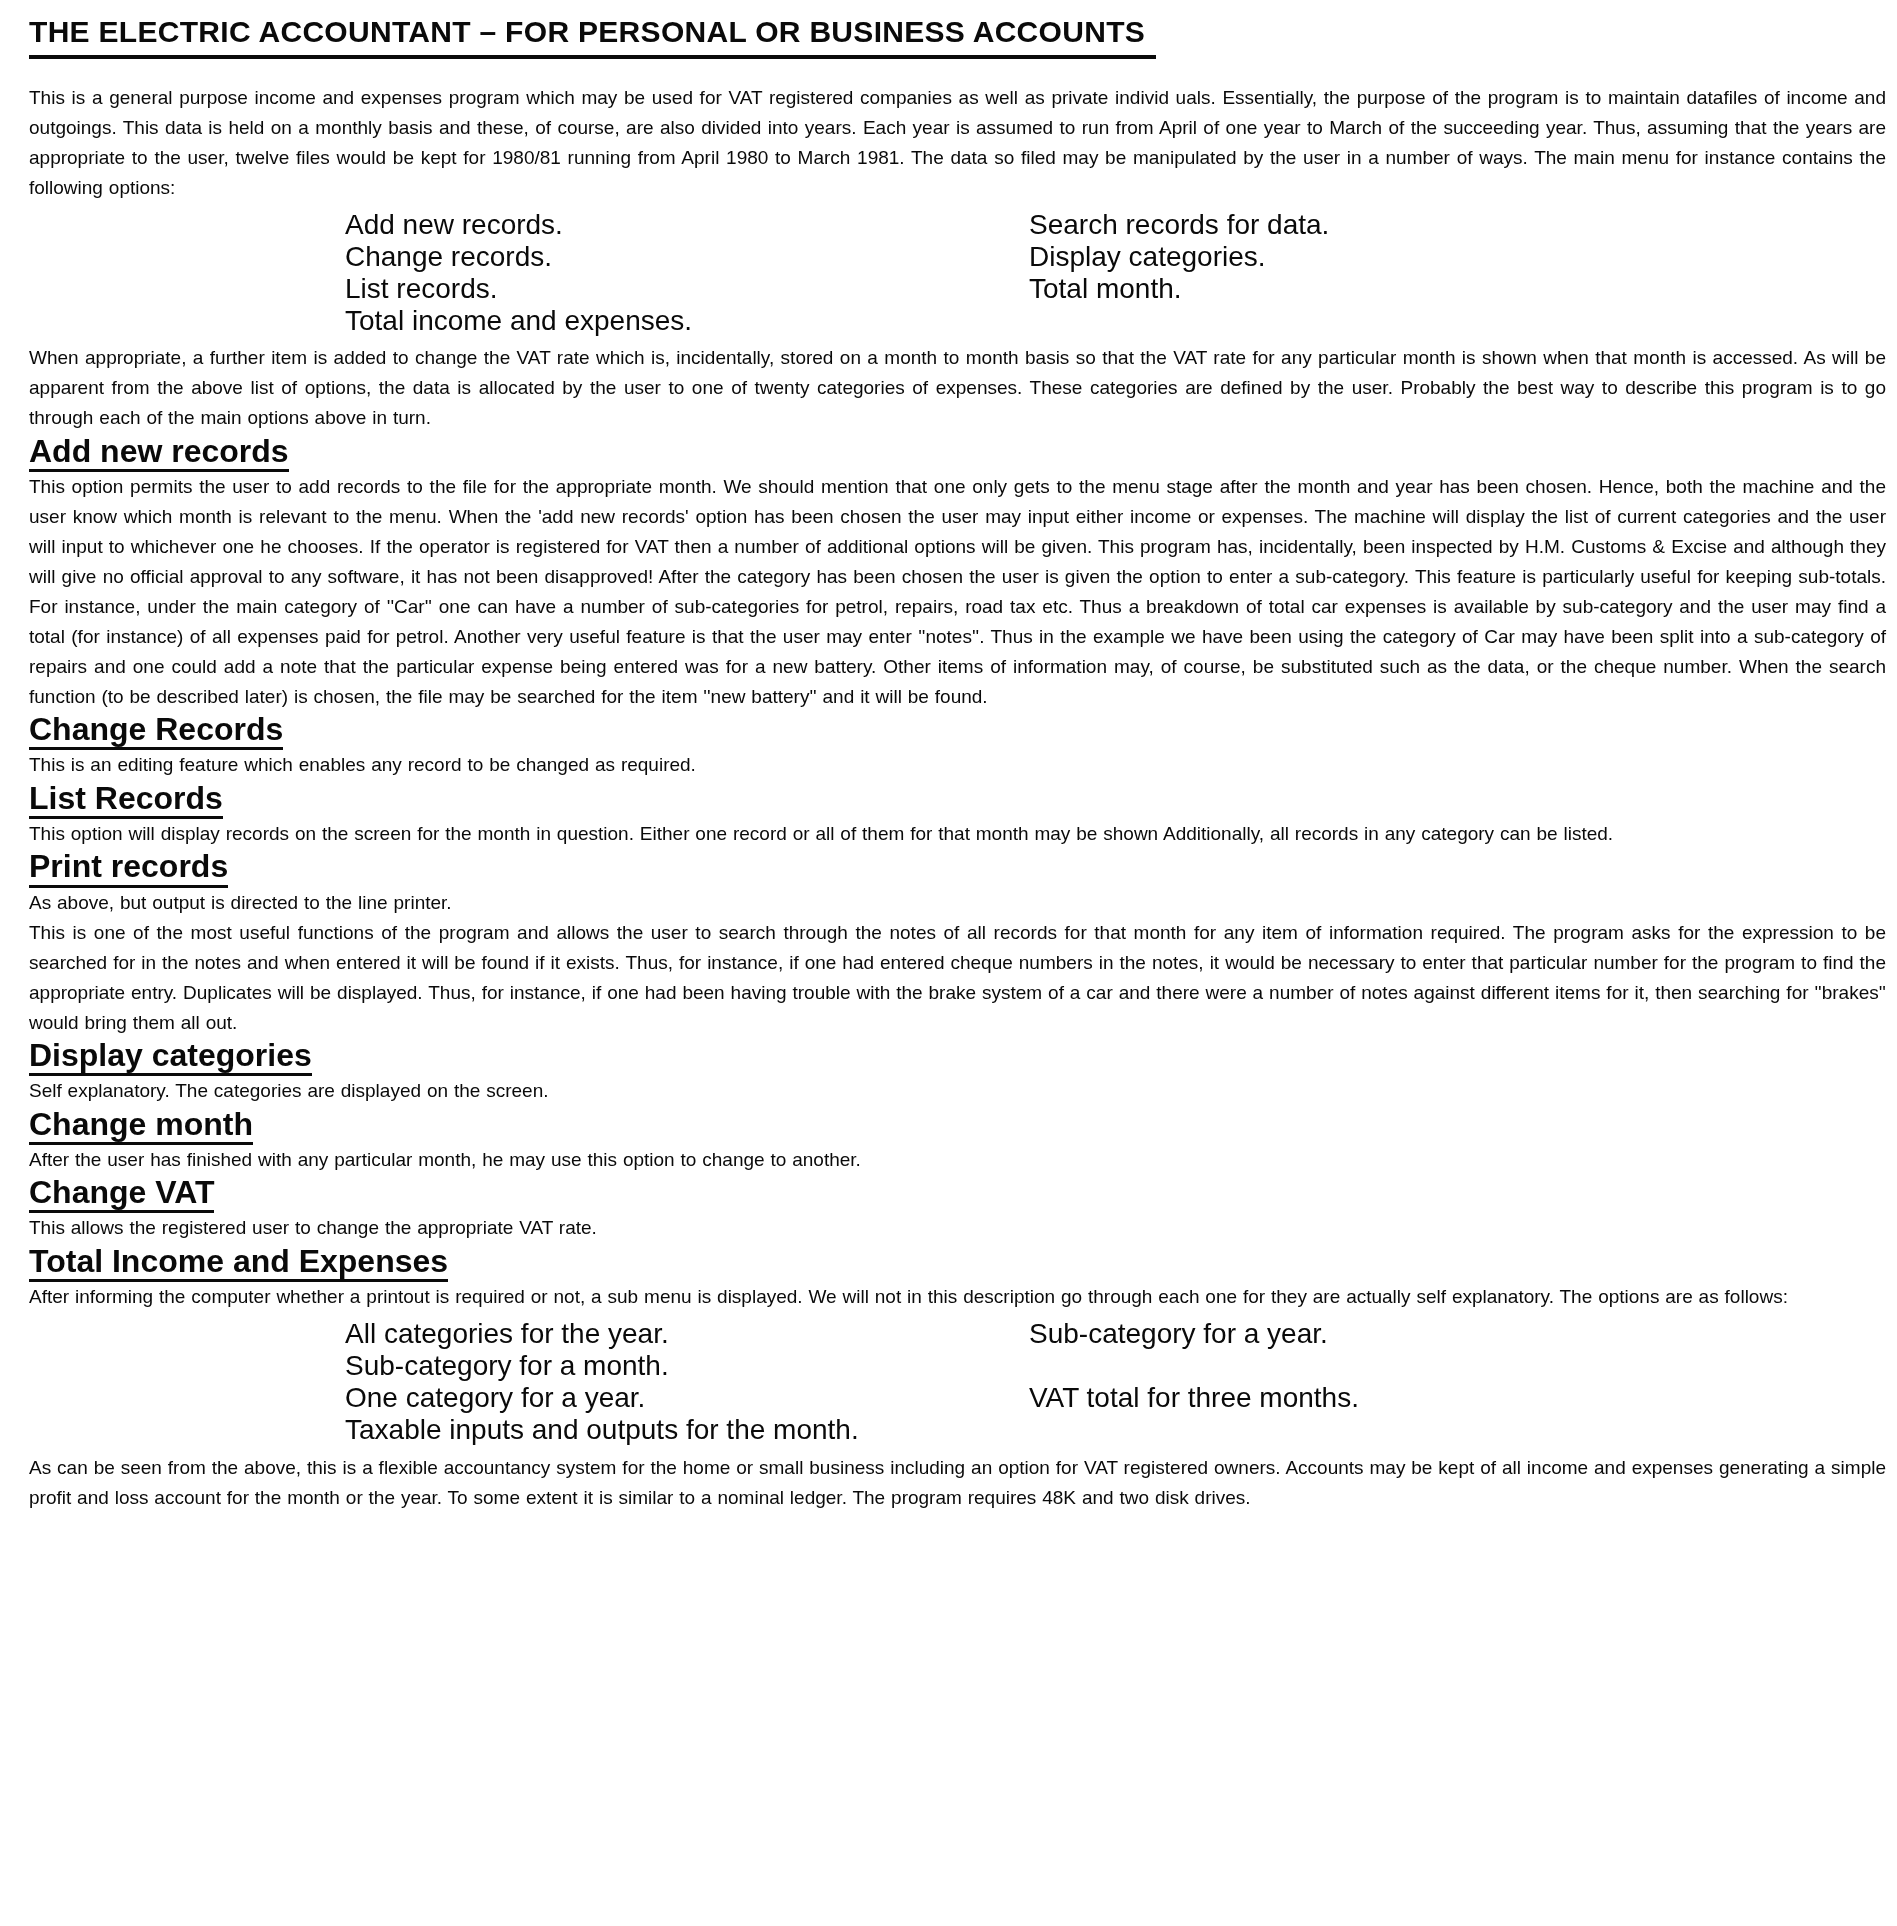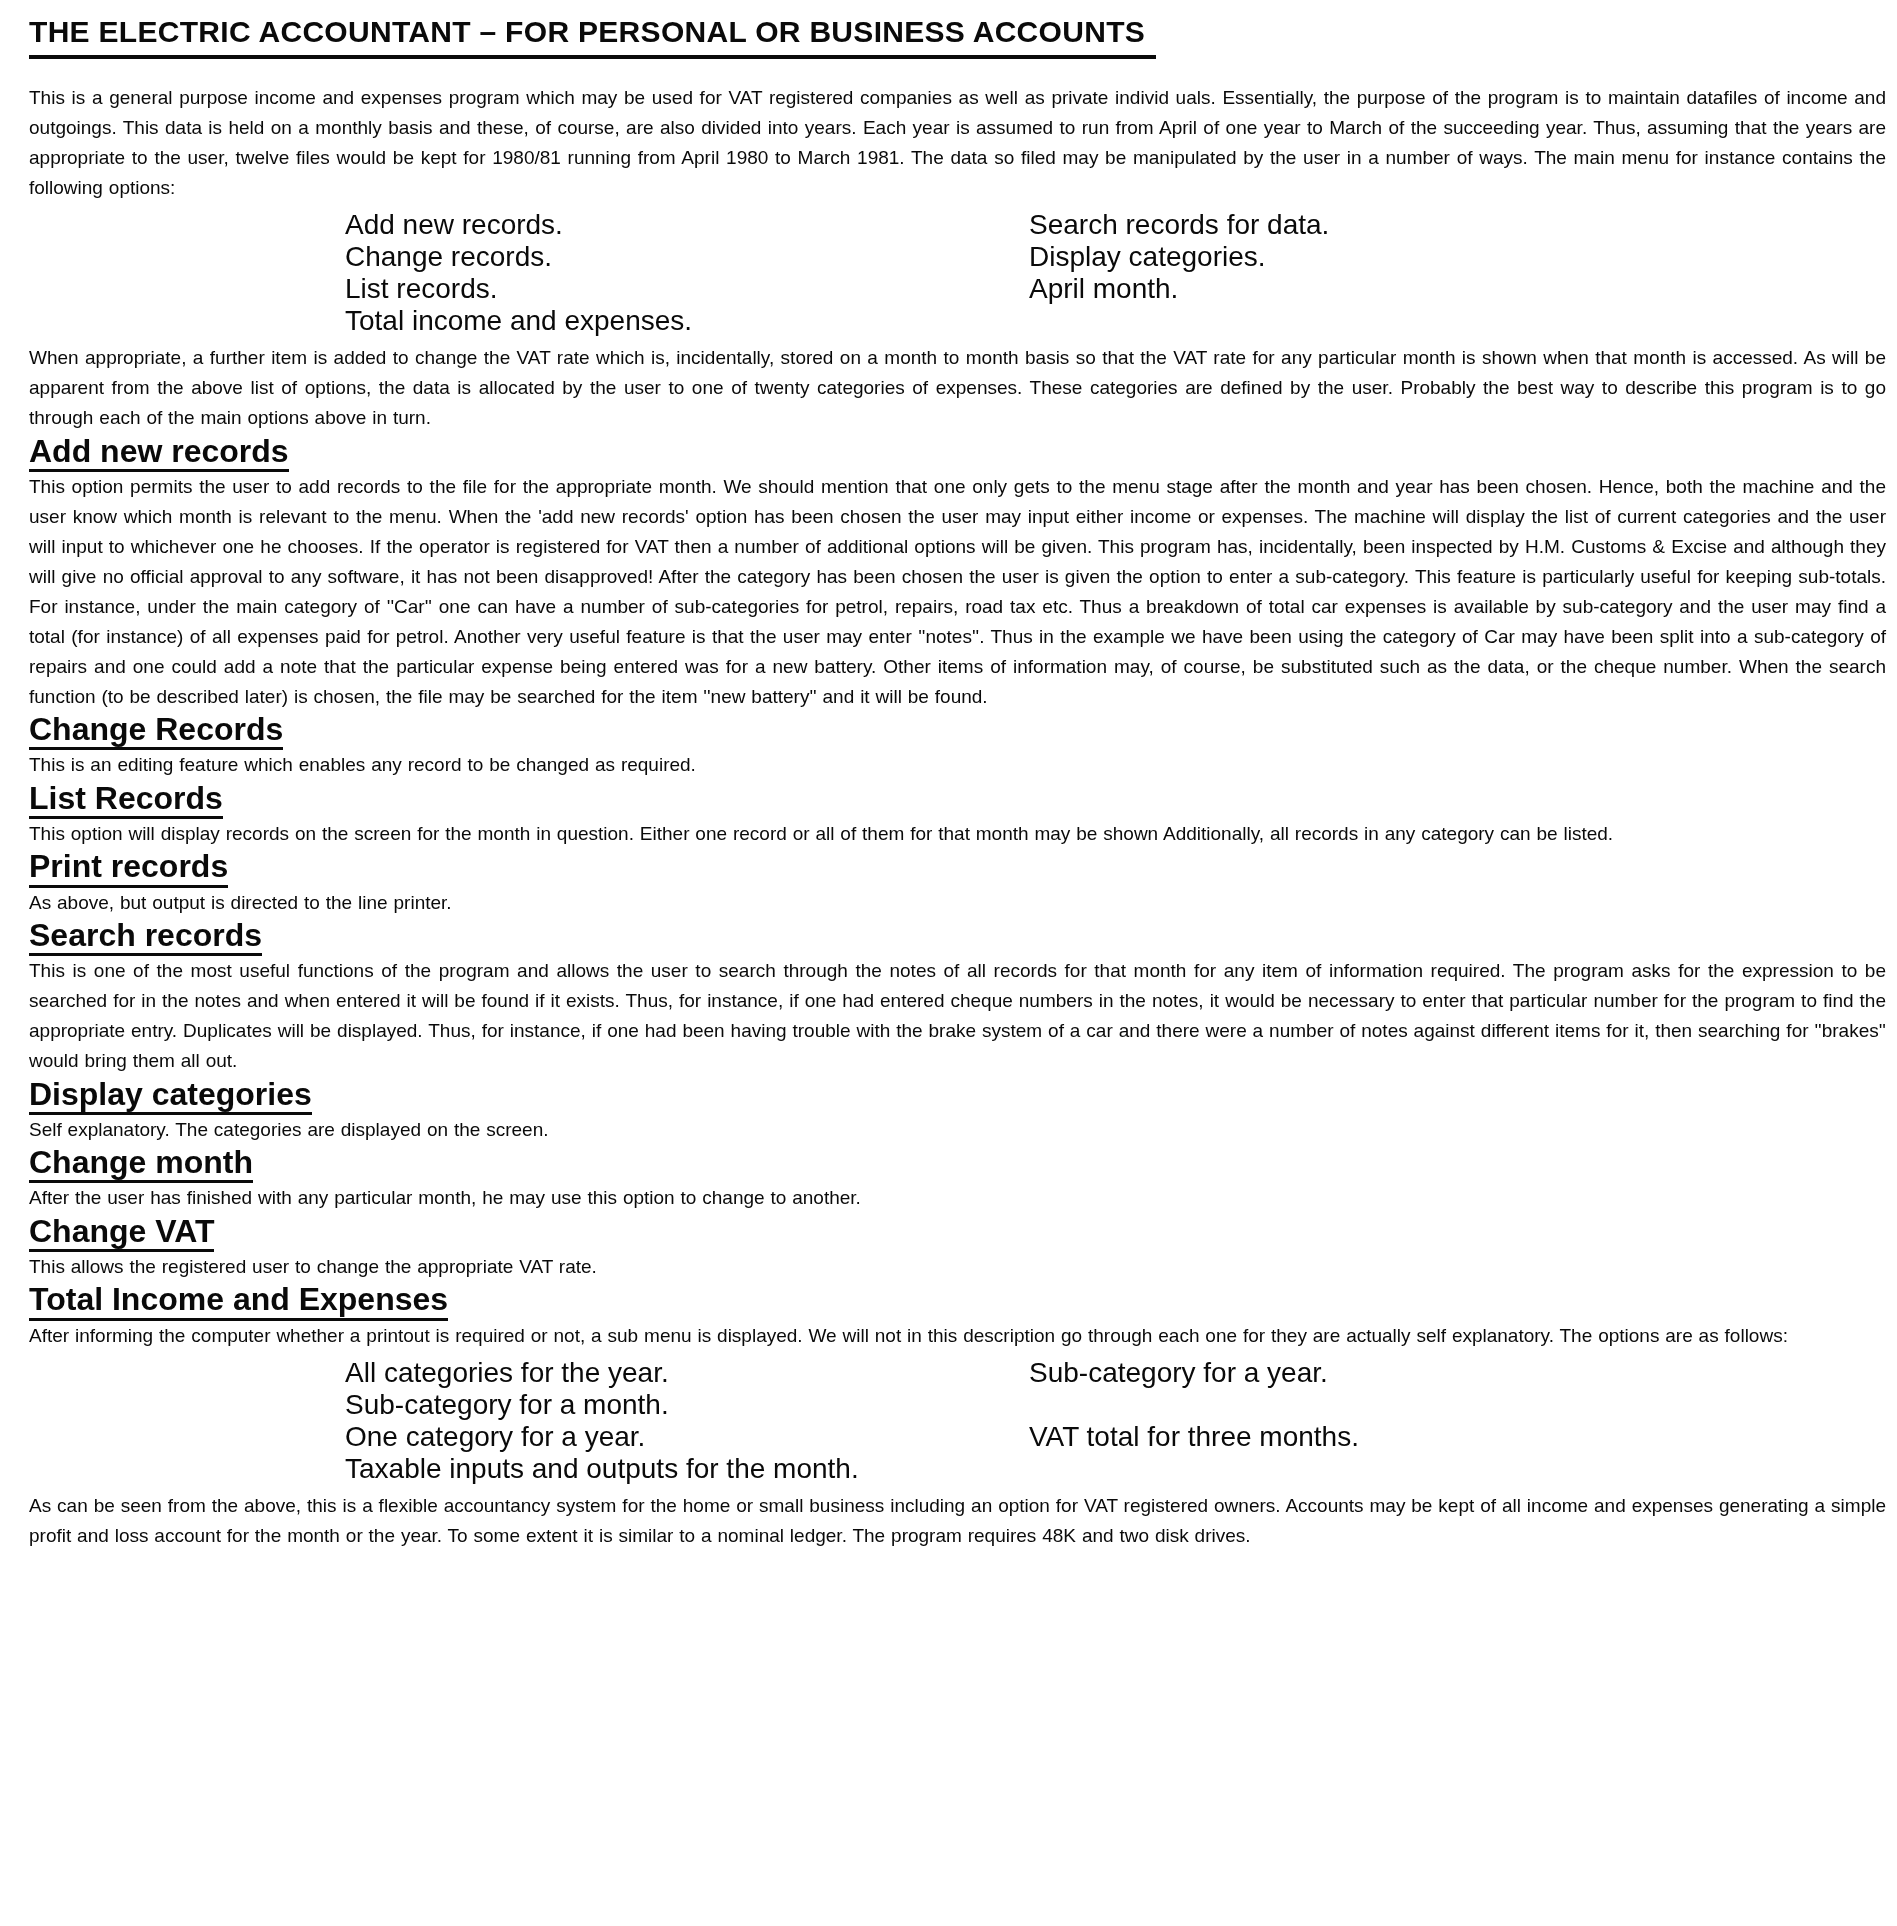--- a/index.html
+++ b/index.html
@@ -75,42 +75,41 @@
     <div class="menu-row">
       <span class="c1">Add new records.</span>
       <span class="c2">Search records for data.</span>
     </div>
     <div class="menu-row">
       <span class="c1">Change records.</span>
       <span class="c2">Display categories.</span>
     </div>
     <div class="menu-row">
       <span class="c1">List records.</span>
-      <span class="c2">April month.</span>
+      <span class="c2">Total month.</span>
     </div>
     <div class="menu-row">
       <span class="c2">Total income and expenses.</span>
     </div>
   </div>
 
   <p class="body">When appropriate, a further item is added to change the VAT rate which is, incidentally, stored on a month to month basis so that the VAT rate for any particular month is shown when that month is accessed. As will be apparent from the above list of options, the data is allocated by the user to one of twenty categories of expenses. These categories are defined by the user. Probably the best way to describe this program is to go through each of the main options above in turn.</p>
 
   <h2 class="heading"><span class="u">Add new records</span></h2>
   <p class="body">This option permits the user to add records to the file for the appropriate month. We should mention that one only gets to the menu stage after the month and year has been chosen. Hence, both the machine and the user know which month is relevant to the menu. When the 'add new records' option has been chosen the user may input either income or expenses. The machine will display the list of current categories and the user will input to whichever one he chooses. If the operator is registered for VAT then a number of additional options will be given. This program has, incidentally, been inspected by H.M. Customs &amp; Excise and although they will give no official approval to any software, it has not been disapproved! After the category has been chosen the user is given the option to enter a sub-category. This feature is particularly useful for keeping sub-totals. For instance, under the main category of ''Car'' one can have a number of sub-categories for petrol, repairs, road tax etc. Thus a breakdown of total car expenses is available by sub-category and the user may find a total (for instance) of all expenses paid for petrol. Another very useful feature is that the user may enter ''notes''. Thus in the example we have been using the category of Car may have been split into a sub-category of repairs and one could add a note that the particular expense being entered was for a new battery. Other items of information may, of course, be substituted such as the data, or the cheque number. When the search function (to be described later) is chosen, the file may be searched for the item ''new battery'' and it will be found.</p>
 
   <h2 class="heading"><span class="u">Change Records</span></h2>
   <p class="body">This is an editing feature which enables any record to be changed as required.</p>
 
   <h2 class="heading"><span class="u">List Records</span></h2>
   <p class="body">This option will display records on the screen for the month in question. Either one record or all of them for that month may be shown Additionally, all records in any category can be listed.</p>
 
   <h2 class="heading"><span class="u">Print records</span></h2>
   <p class="body">As above, but output is directed to the line printer.</p>
 
-  <h2 class="heading"><span class="u">Search records</span></h2>
   <p class="body">This is one of the most useful functions of the program and allows the user to search through the notes of all records for that month for any item of information required. The program asks for the expression to be searched for in the notes and when entered it will be found if it exists. Thus, for instance, if one had entered cheque numbers in the notes, it would be necessary to enter that particular number for the program to find the appropriate entry. Duplicates will be displayed. Thus, for instance, if one had been having trouble with the brake system of a car and there were a number of notes against different items for it, then searching for ''brakes'' would bring them all out.</p>
 
   <h2 class="heading"><span class="u">Display categories</span></h2>
   <p class="body">Self explanatory. The categories are displayed on the screen.</p>
 
   <h2 class="heading"><span class="u">Change month</span></h2>
   <p class="body">After the user has finished with any particular month, he may use this option to change to another.</p>
 
   <h2 class="heading"><span class="u">Change VAT</span></h2>
   <p class="body">This allows the registered user to change the appropriate VAT rate.</p>

